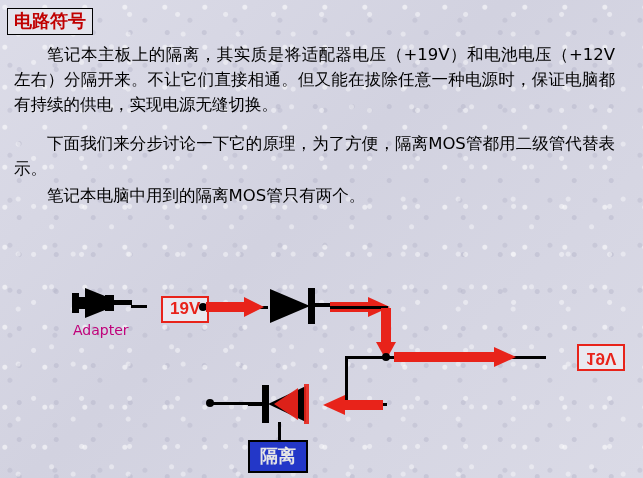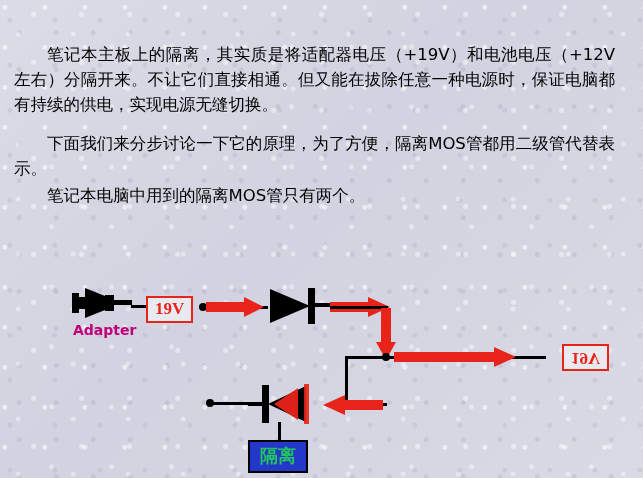--- a/index.html
+++ b/index.html
@@ -96,52 +96,53 @@
 
   
   .val-box {
     position: absolute;
     border: 2px solid #e8231a;
     background: #e9e9f0;
     color: #e8231a;
     font-weight: bold;
     font-size: 17px;
     padding: 1px 7px 2px 7px;
-    font-family: Liberation Serif, serif;
+    font-family: Liberation Sans, sans-serif;
     white-space: nowrap;
+    margin-left: 15px;
   }
   #box-19v { left: 146px; top: 24px; }
   #box-19v-out {
     left: 562px;
     top: 72px;
     transform: scaleY(-1);
   }
 
   
   #box-iso {
     position: absolute;
     left: 248px;
     top: 168px;
     background: #2337c8;
     border: 2px solid #000;
-    color: #22c55e;
+    color: #e5e5e5;
     font-weight: bold;
     font-size: 18px;
     padding: 2px 10px 3px 10px;
     font-family: "DejaVu Sans", sans-serif;
     text-align: center;
   }
 
   
   #adapter-label {
     position: absolute;
     left: 73px;
     top: 50px;
     color: #c0007a;
-    font-weight: bold;
+    font-weight: normal;
     font-size: 14px;
     font-family: "DejaVu Sans", sans-serif;
   }
 
   
   #adapter-icon {
     position: absolute;
     left: 72px;
     top: 14px;
     width: 60px;
@@ -154,20 +155,21 @@
   
   .arrow {
     position: absolute;
   }
 </style>
 </head>
 <body>
 
 <div id="slide">
 
+  <div id="title-badge">电路符号</div>
 
   <div id="body-text">
     <p class="para indent2">笔记本主板上的隔离，其实质是将适配器电压（+19V）和电池电压（+12V左右）分隔开来。不让它们直接相通。但又能在拔除任意一种电源时，保证电脑都有持续的供电，实现电源无缝切换。</p>
     <div id="para-gap"></div>
     <p class="para indent2">下面我们来分步讨论一下它的原理，为了方便，隔离MOS管都用二级管代替表示。</p>
     <p class="para indent2">笔记本电脑中用到的隔离MOS管只有两个。</p>
   </div>
 
 
   <div id="circuit">

